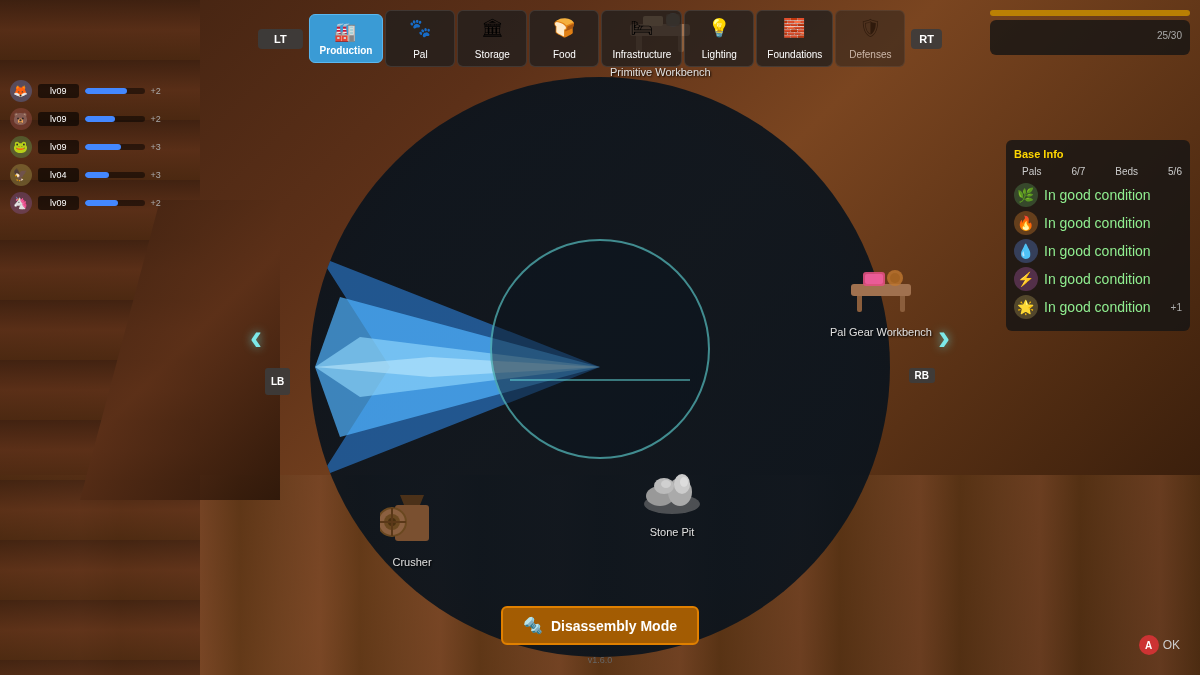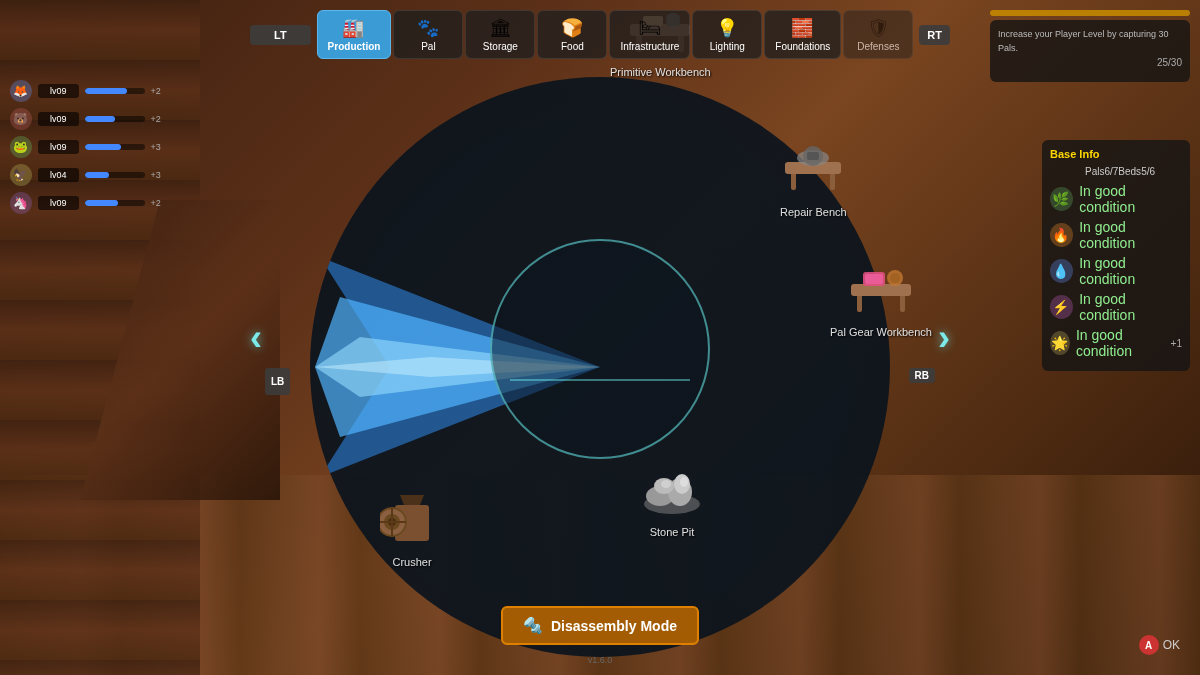--- a/index.html
+++ b/index.html
@@ -62,21 +62,21 @@
       display: flex;
       align-items: center;
       gap: 2px;
       z-index: 100;
     }
     .lt-button {
       background: rgba(60,60,60,0.9);
       color: #fff;
       font-size: 11px;
       font-weight: bold;
-      padding: 4px 24px;
+      padding: 4px 16px;
       border-radius: 4px;
       margin-right: 4px;
     }
     .nav-tab {
       display: flex;
       flex-direction: column;
       align-items: center;
       padding: 6px 10px;
       background: rgba(30,30,30,0.75);
       border-radius: 6px;
@@ -89,20 +89,21 @@
       border-color: #5ab8f0;
     }
     .nav-tab .tab-icon {
       font-size: 18px;
       margin-bottom: 2px;
     }
     .nav-tab .tab-label {
       font-size: 10px;
       color: #fff;
       white-space: nowrap;
+      margin-top: 8px;
     }
     .nav-tab .tab-label-active {
       font-size: 10px;
       color: #fff;
       font-weight: bold;
       white-space: nowrap;
     }
     .rt-button {
       background: rgba(60,60,60,0.9);
       color: #fff;
@@ -193,37 +194,37 @@
       align-items: center;
       justify-content: center;
       font-size: 12px;
     }
 
     
     .right-panel {
       position: absolute;
       right: 10px;
       top: 140px;
-      width: 148px;
+      width: 184px;
       z-index: 100;
     }
     .base-info-box {
       background: rgba(20,20,20,0.8);
       border-radius: 6px;
       padding: 8px;
     }
     .base-info-title {
       color: #ffd700;
       font-size: 11px;
       font-weight: bold;
       margin-bottom: 6px;
     }
     .base-stats-row {
       display: flex;
-      justify-content: center;
+      justify-content: space-between;
       color: #ccc;
       font-size: 10px;
       margin-bottom: 6px;
       margin-left: 8px;
     }
     .pal-status-item {
       display: flex;
       align-items: center;
       gap: 6px;
       margin-bottom: 4px;
@@ -459,21 +460,20 @@
     <span class="tab-icon">🛡</span>
     <span class="tab-label">Defenses</span>
   </div>
 
   <div class="rt-button">RT</div>
 </div>
 
 <div class="top-right-panel">
   <div class="quest-bar"></div>
   <div class="info-box">
-    <div style="color:#bbb; font-size:9px;">Increase your Player Level by capturing 30 Pals.</div>
     <div class="progress-row">25/30</div>
   </div>
 </div>
 
 <div class="left-panel">
   <div class="level-item">
     <div class="pal-icon" style="background:rgba(100,150,255,0.3);">🦊</div>
     <div class="level-badge">lv09</div>
     <div class="level-bar-bg">
       <div class="level-bar-fill" style="width:70%; background:#4488ff;"></div>
@@ -585,33 +585,20 @@
         <rect x="2" y="20" width="60" height="12" fill="#A0714F" rx="3"></rect>
 
         <rect x="15" y="12" width="20" height="10" fill="#C4956A" rx="2"></rect>
         <circle cx="45" cy="16" r="7" fill="#888" opacity="0.8"></circle>
         <rect x="38" y="10" width="14" height="12" fill="#7a6048" rx="2" opacity="0.7"></rect>
       </svg>
     </div>
     <span class="item-label">Primitive Workbench</span>
   </div>
 
-  <div class="radial-item" style="top: calc(50% - 200px); left: calc(50% + 180px);">
-    <div class="item-icon-box">
-      <svg width="56" height="52" viewBox="0 0 56 52">
-        <rect x="6" y="28" width="5" height="18" fill="#8B5E3C" rx="2"></rect>
-        <rect x="45" y="28" width="5" height="18" fill="#8B5E3C" rx="2"></rect>
-        <rect x="0" y="18" width="56" height="12" fill="#A0714F" rx="3"></rect>
-        <ellipse cx="28" cy="14" rx="16" ry="8" fill="#888" opacity="0.7"></ellipse>
-        <circle cx="28" cy="12" r="10" fill="#666" opacity="0.8"></circle>
-        <rect x="22" y="8" width="12" height="8" fill="#555" rx="2"></rect>
-      </svg>
-    </div>
-    <span class="item-label">Repair Bench</span>
-  </div>
 
   <div class="radial-item" style="top: calc(50% - 80px); left: calc(50% + 230px);">
     <div class="item-icon-box">
       <svg width="60" height="56" viewBox="0 0 60 56">
         <rect x="6" y="32" width="5" height="18" fill="#8B5E3C" rx="2"></rect>
         <rect x="49" y="32" width="5" height="18" fill="#8B5E3C" rx="2"></rect>
         <rect x="0" y="22" width="60" height="12" fill="#A0714F" rx="3"></rect>
 
         <rect x="12" y="10" width="22" height="14" fill="#e05080" rx="3" opacity="0.9"></rect>
         <rect x="14" y="12" width="18" height="10" fill="#f060a0" rx="2" opacity="0.8"></rect>

